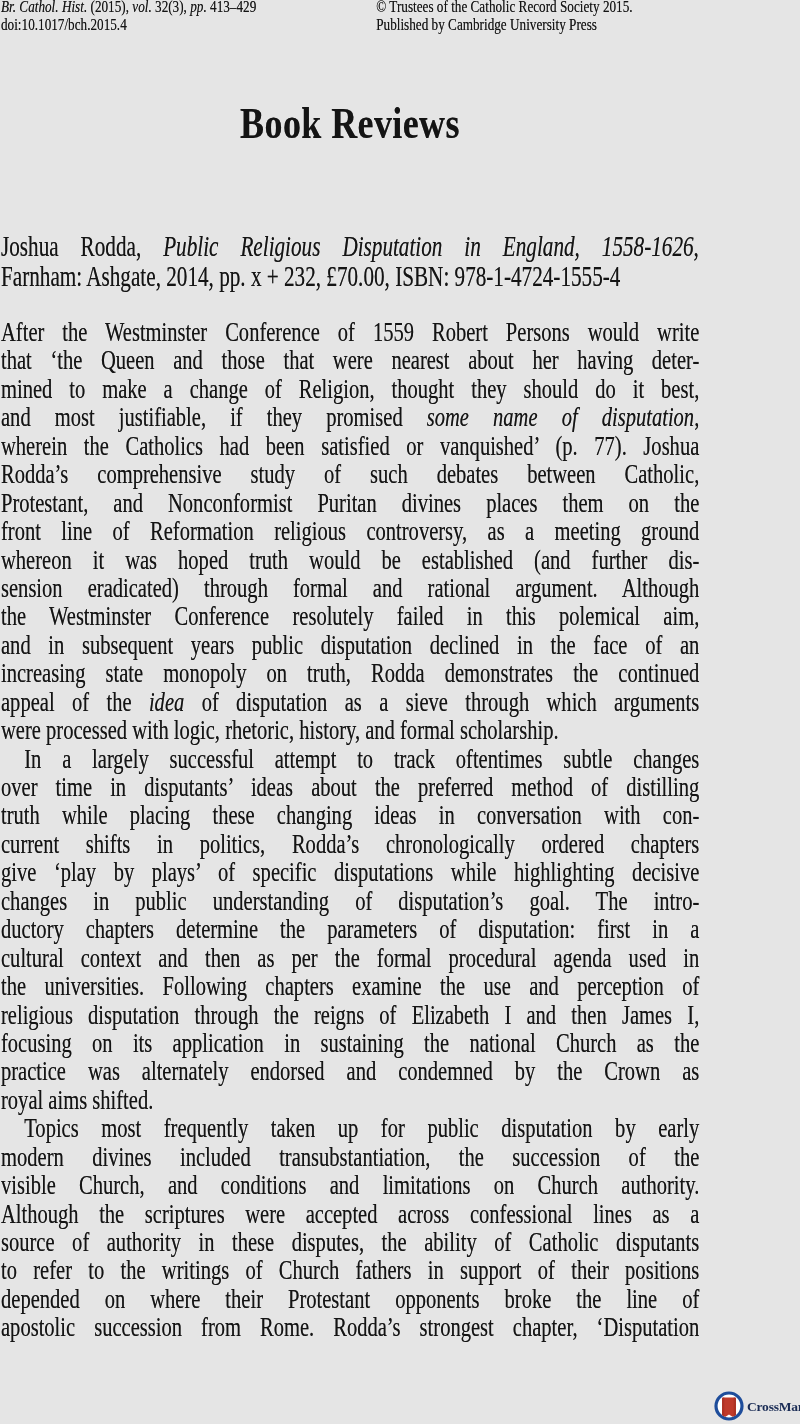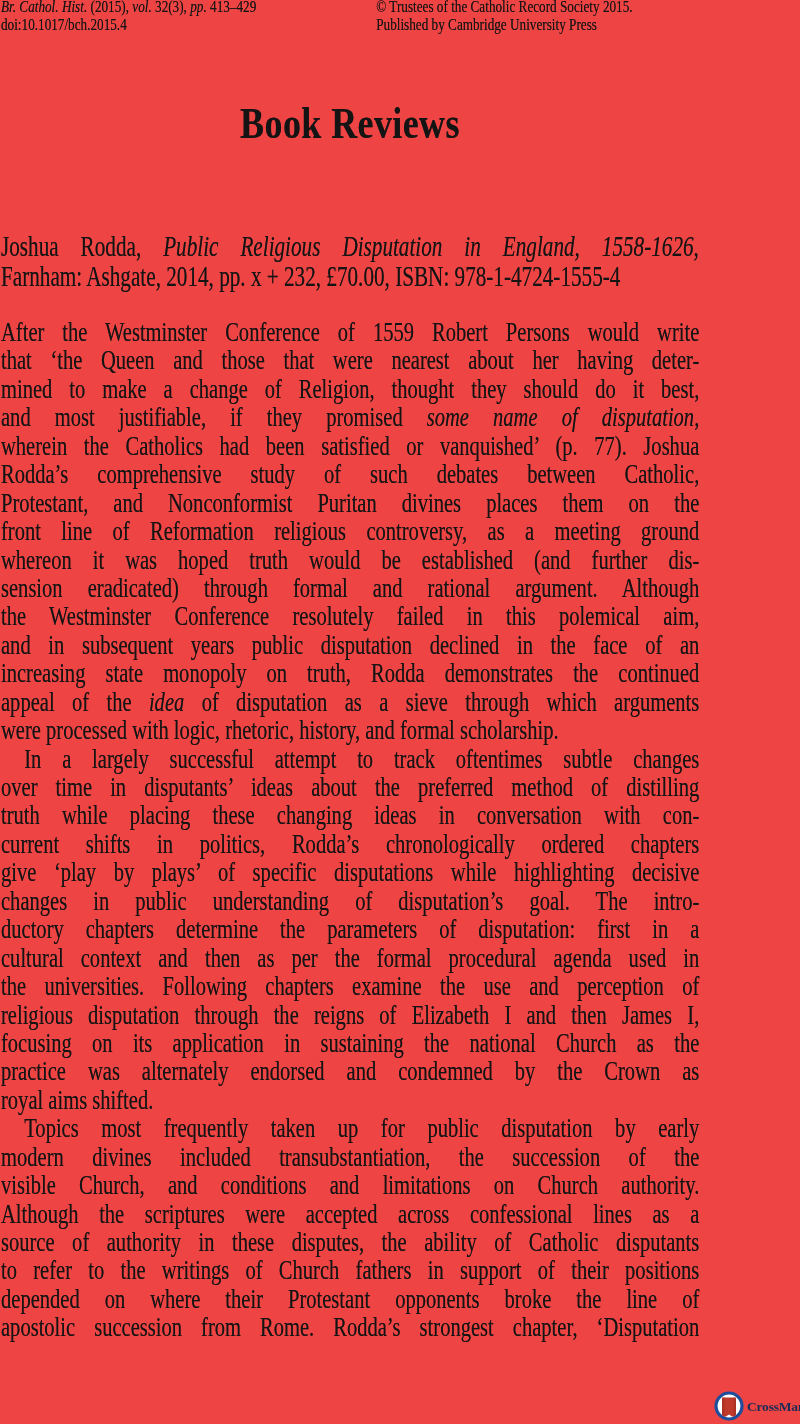--- a/index.html
+++ b/index.html
@@ -1,17 +1,17 @@
 <!DOCTYPE html>
 <html><head>
 <meta charset="utf-8">
 <style>
   html,body{margin:0;padding:0;background:#ffffff;}
   .page{
-    position:relative;width:800px;height:1424px;background:#ef4444;overflow:hidden;
+    position:relative;width:800px;height:1424px;background:#e5e5e5;overflow:hidden;
     color:#141414;font-family:"Liberation Serif",serif;
     text-shadow:0 0 .5px rgba(20,20,20,.55);
   }
   
   .masthead{position:absolute;top:-2px;left:1px;width:875px;height:42px;
     transform:scaleX(.8);transform-origin:0 0;font-size:16.5px;line-height:17.7px;}
   .mast-left{position:absolute;left:0;top:0;}
   .mast-right{position:absolute;left:469px;top:0;}
   
   .title-block{position:absolute;top:99px;left:0;width:875px;margin:0;

